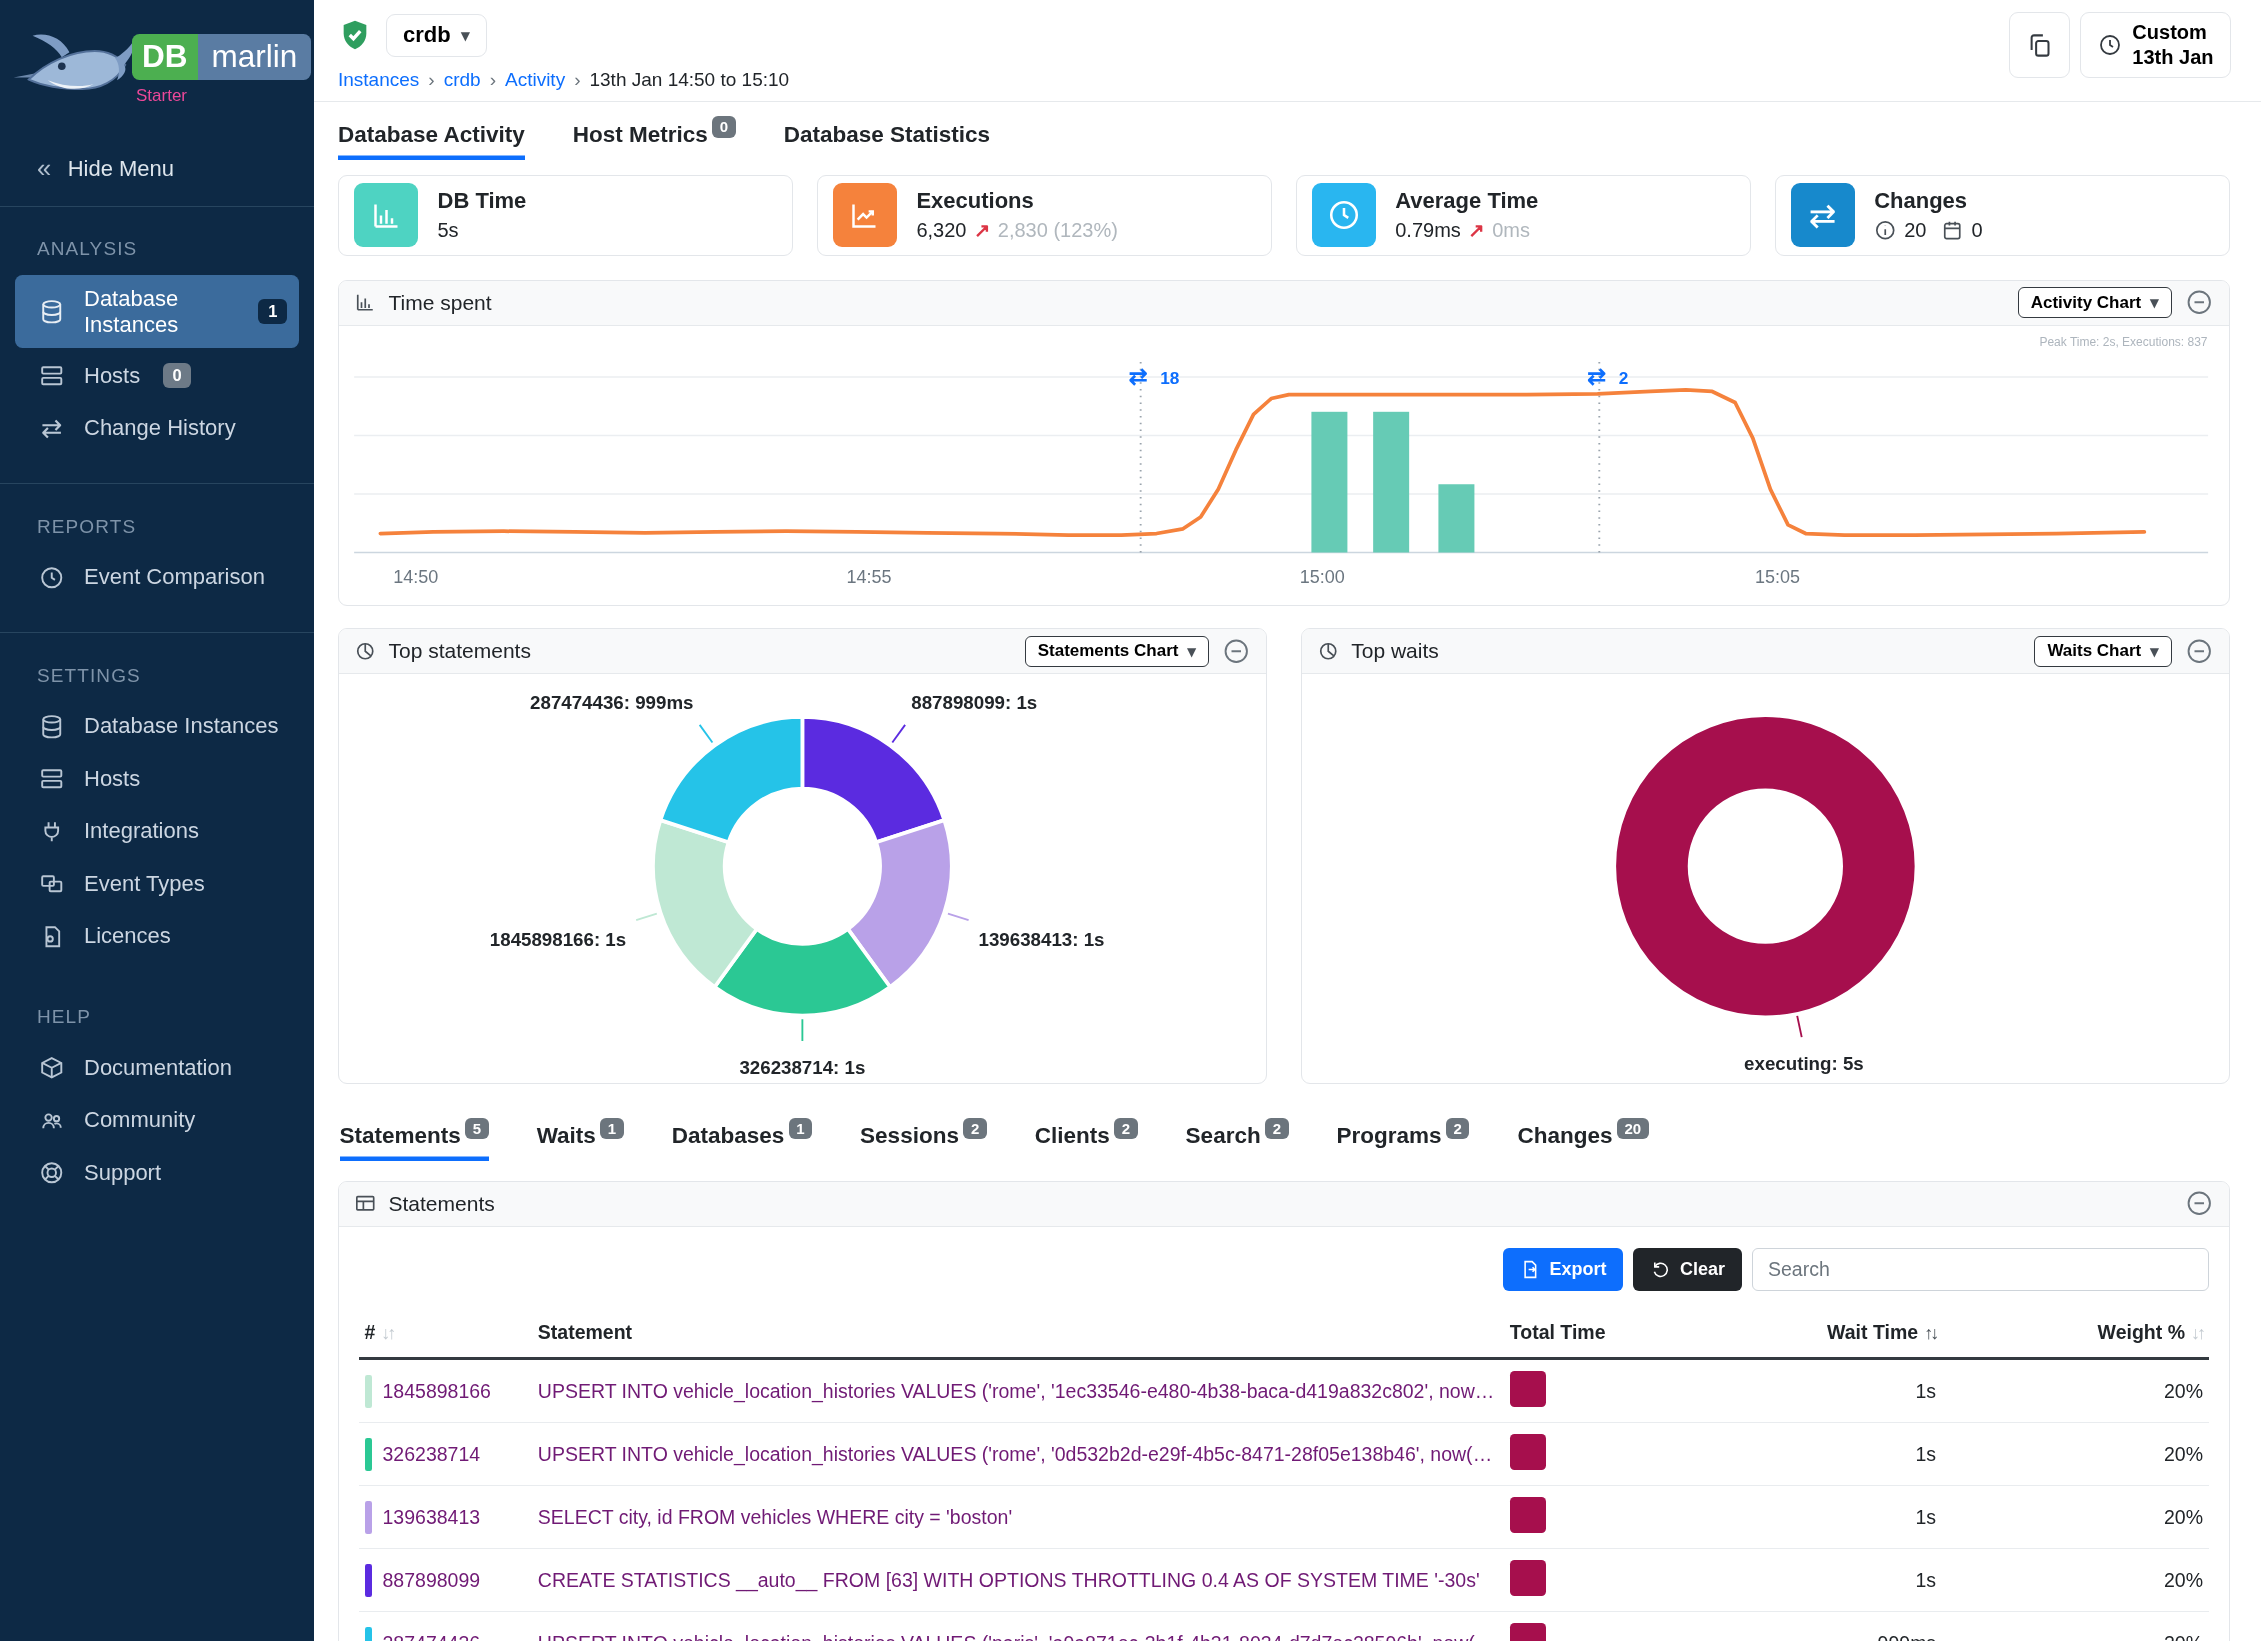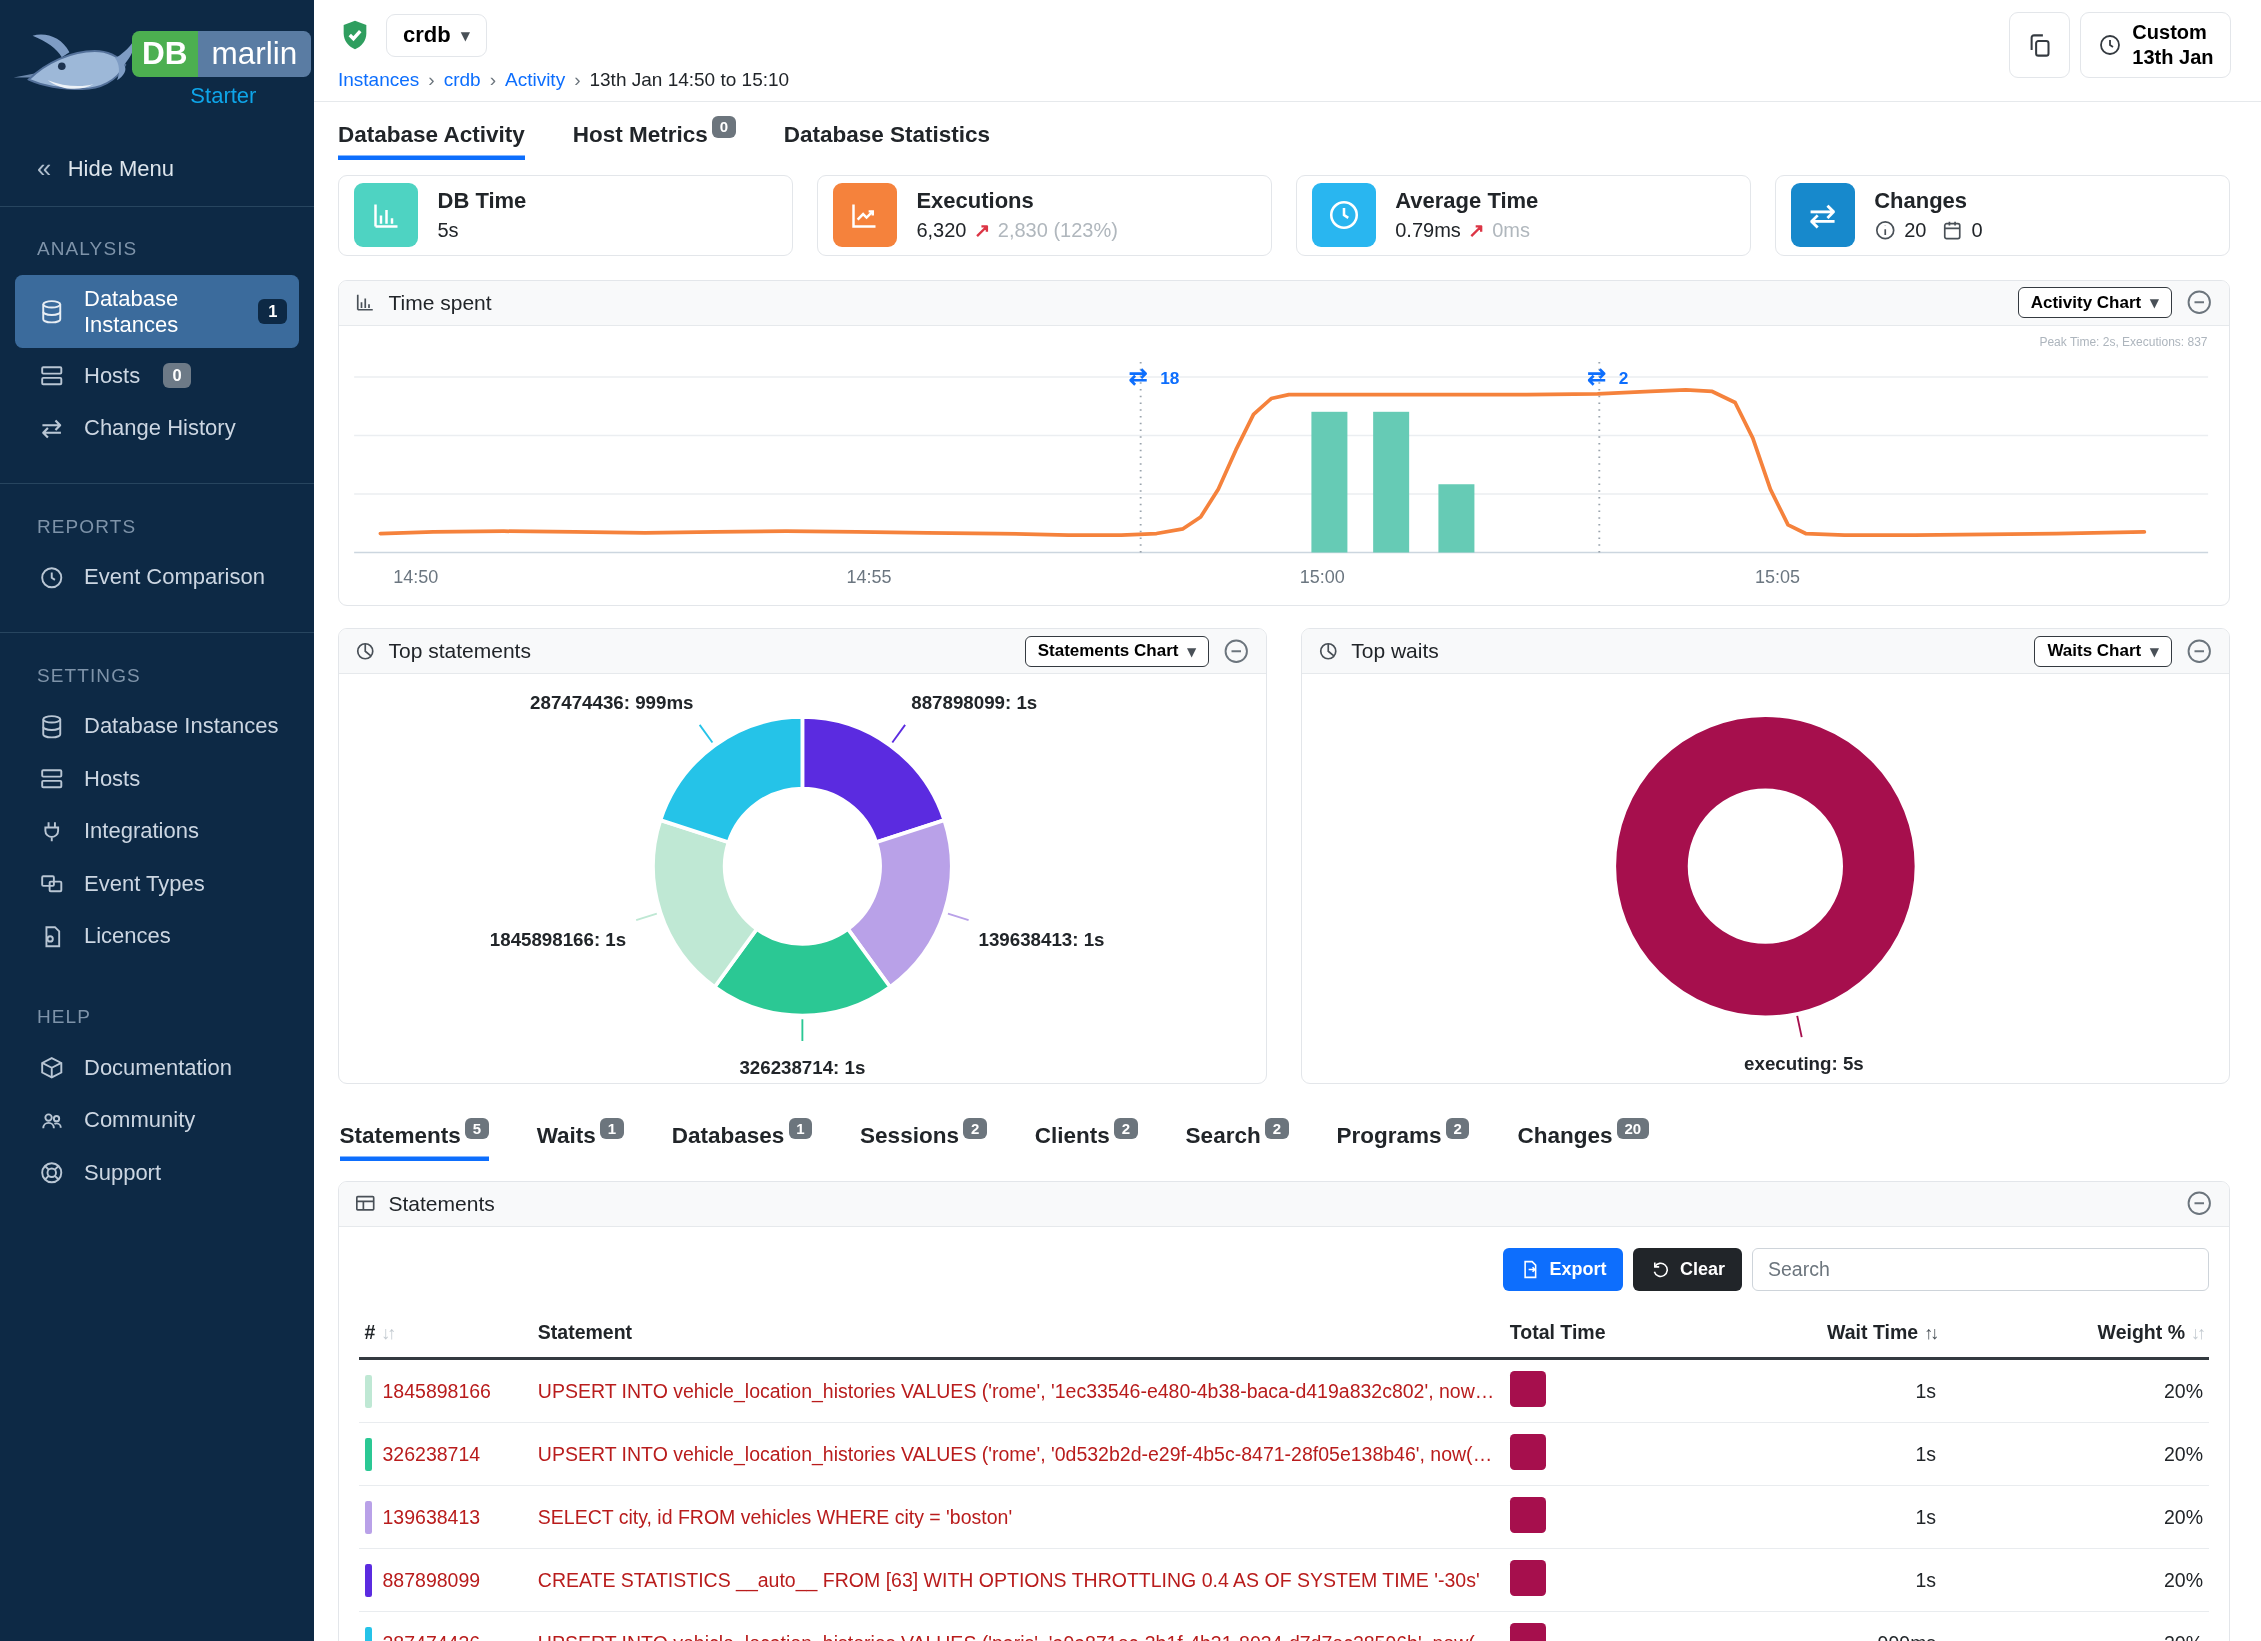--- a/index.html
+++ b/index.html
@@ -8,21 +8,21 @@
   svg { display:block; }
   a { text-decoration:none; }
 
   
   .sidebar { width:314px; min-width:314px; background:#0d2945; color:#cfd9e4; height:100%; }
   .logo-area { padding:13.5px 7.5px 7.5px 10.5px; display:flex; align-items:center; gap:4.5px; }
   .logo-text { display:flex; flex-direction:column; gap:6px; margin-left:-10.5px; }
   .logo-badges { display:flex; }
   .logo-db { background:#4caf50; color:#fff; font-weight:700; font-size:31.5px; padding:4.5px 10.5px; border-radius:7.5px 0 0 7.5px; }
   .logo-marlin { background:#5a7ca3; color:#fff; font-weight:400; font-size:31.5px; padding:4.5px 13.5px; border-radius:0 7.5px 7.5px 0; }
-  .edition { color:#0ea5e9; font-size:22px; padding-left:4.5px;text-align:center; }
+  .edition { color:#ec4899; font-size:17px; padding-left:4.5px; }
   .hide-menu { display:flex; align-items:center; gap:16.5px; font-size:22px; color:#dde5ec; padding:21px 0 22.5px 37px; cursor:pointer; }
   .hide-ic { font-size:25.5px; color:#aebdcc; }
   .sb-div { border-top:0.7px solid #27455f; margin:0; }
   .sb-title { font-size:19px; letter-spacing:1.1px; color:#7e93a9; margin:31.5px 0 15px 37px; }
   .sb-item { display:flex; align-items:center; gap:18px; font-size:22px; color:#ccd6e2; margin:3px 15px; padding:10.5px 12px 10.5px 22.5px; border-radius:7.5px; cursor:pointer; }
   .sb-item.active { background:#3b6b9c; color:#fff; }
   .sb-ic { width:28.5px; height:28.5px; display:inline-flex; align-items:center; justify-content:center; color:#b9c6d4; flex:0 0 28.5px; }
   .sb-item.active .sb-ic { color:#e8eef4; }
   .sb-badge { font-size:16.5px; font-weight:700; color:#fff; background:#6d7a87; border-radius:6px; padding:3px 9.7px; margin-left:4.5px; }
   .sb-badge.dark { background:#0d2945; }
@@ -90,21 +90,21 @@
   .search-input::placeholder { color:#6c757d; }
 
   table.stmt { width:100%; border-collapse:collapse; }
   .stmt th { font-size:19.5px; font-weight:700; text-align:left; padding:10.5px 6px 13.5px 6px; border-bottom:3px solid #343a40; white-space:nowrap; }
   .stmt th.r, .stmt td.r { text-align:right; }
   .sort-ic { color:#c3cad0; font-size:18px; letter-spacing:-3px; margin-left:6px; }
   .sort-ic.active { color:#495057; }
   .stmt td { padding:10.5px 6px; border-bottom:1.5px solid #e9ecef; font-size:19.5px; vertical-align:middle; white-space:nowrap; }
   .idcell { display:flex; align-items:center; gap:10.5px; }
   .idbar { width:7.5px; height:33px; border-radius:2.2px; display:inline-block; }
-  .stmt a { color:#b91c1c; }
+  .stmt a { color:#701a75; }
   .stmt-text { max-width:960px; overflow:hidden; text-overflow:ellipsis; display:inline-block; vertical-align:middle; }
   .ttbar { width:36px; height:36px; border-radius:4.5px; display:inline-block; }
 </style>
 </head>
 <body>
 
 <aside class="sidebar">
   <div class="logo-area">
     <span>
       <svg width="127" height="112" viewBox="0 0 200 160">

